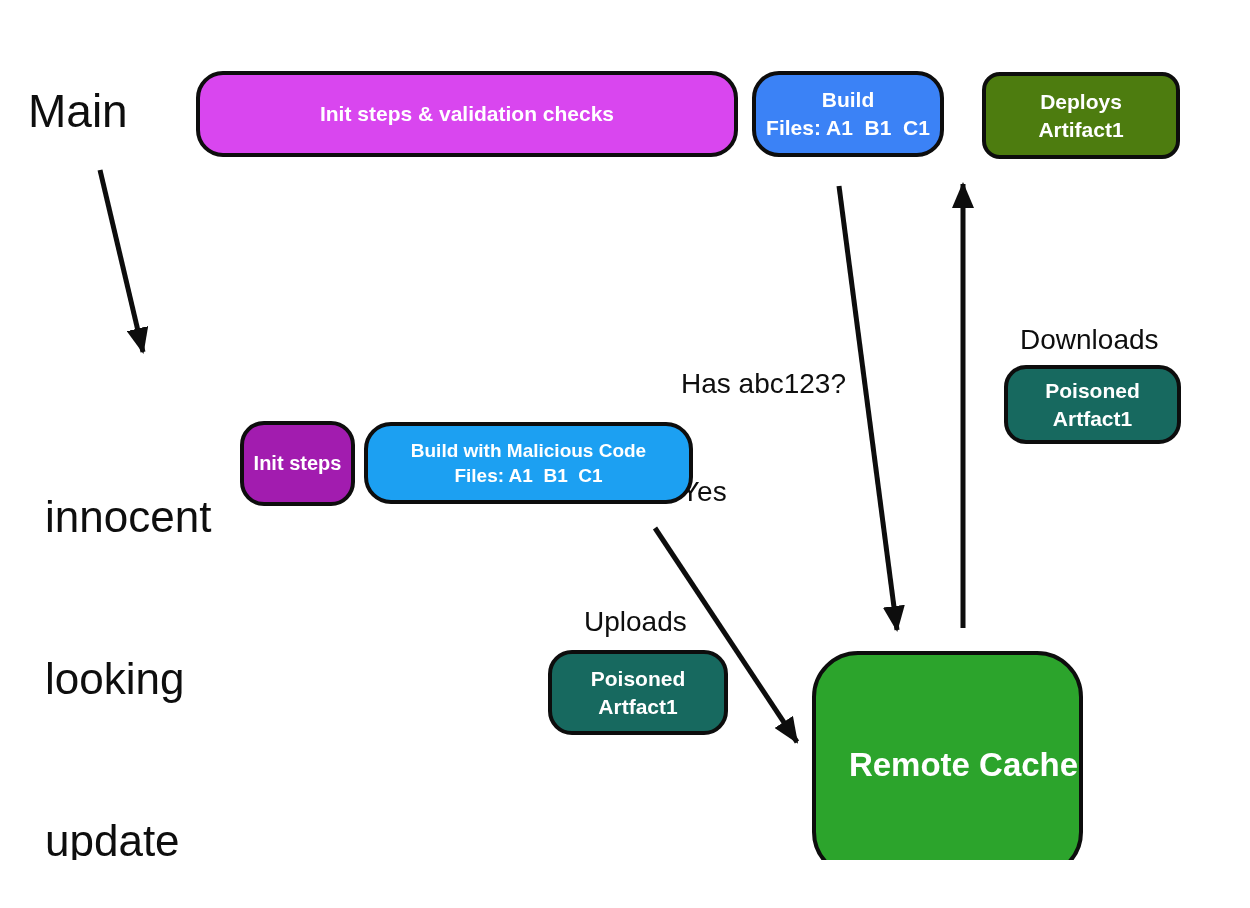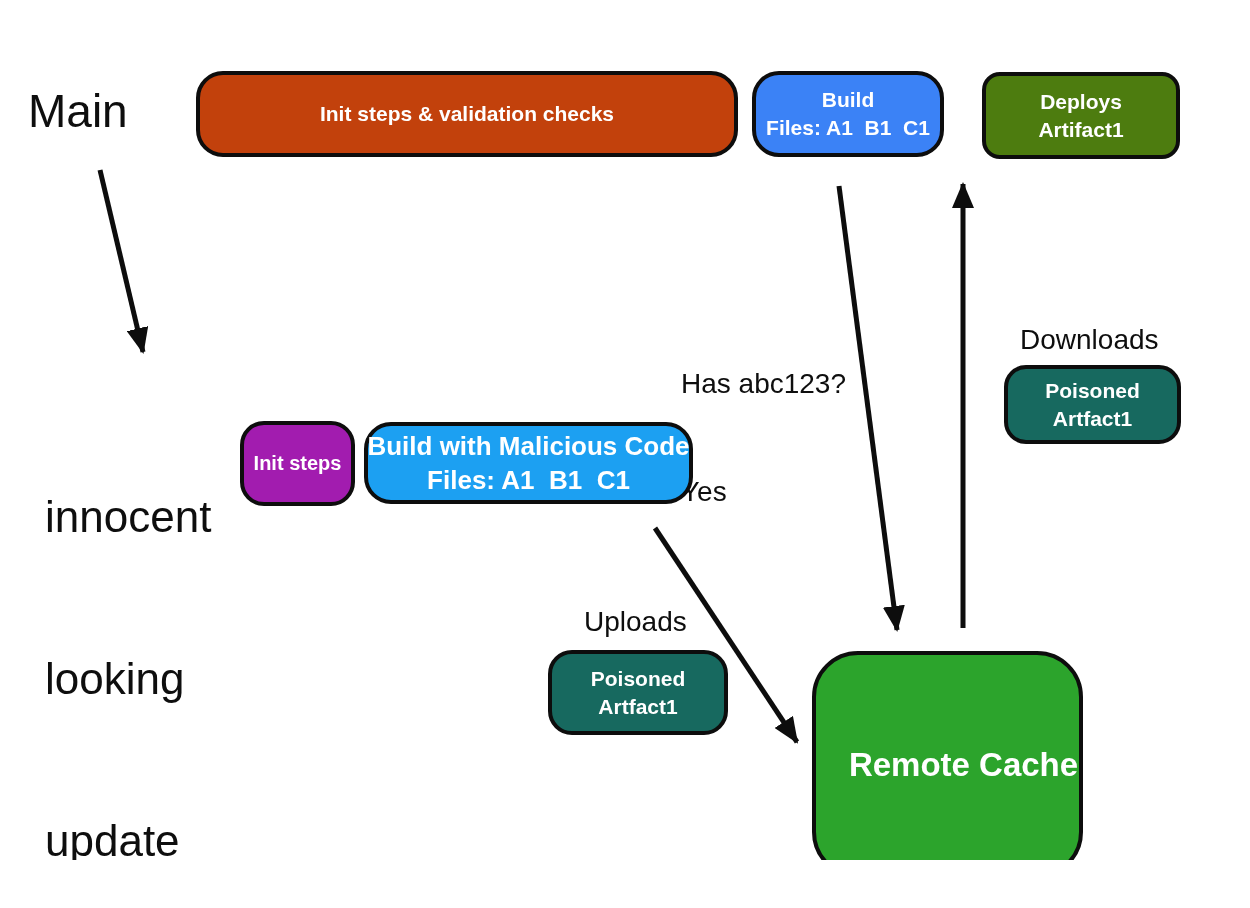--- a/index.html
+++ b/index.html
@@ -28,21 +28,21 @@
   .node span { white-space: pre; }
   .freetext { position: absolute; color: #0e0e0e; white-space: pre; }
   .ft-big { font-size: 46px; }
   .ft-med { font-size: 28px; }
 
   
   .n-init-validation { left: 196px; top: 71px;  width: 542px; height: 86px; border-radius: 27px; font-size: 21px; }
   .n-build           { left: 752px; top: 71px;  width: 192px; height: 86px; border-radius: 27px; font-size: 21px; }
   .n-deploys         { left: 982px; top: 72px;  width: 198px; height: 87px; border-radius: 27px; font-size: 21px; }
   .n-init-steps      { left: 240px; top: 421px; width: 115px; height: 85px; border-radius: 24px; font-size: 20px; }
-  .n-build-malicious { left: 364px; top: 422px; width: 329px; height: 82px; border-radius: 27px; font-size: 26px; }
+  .n-build-malicious { left: 364px; top: 422px; width: 329px; height: 82px; border-radius: 27px; font-size: 19px; }
   .n-poisoned-up     { left: 548px; top: 650px; width: 180px; height: 85px; border-radius: 24px; font-size: 21px; }
   .n-poisoned-down   { left: 1004px; top: 365px; width: 177px; height: 79px; border-radius: 22px; font-size: 21px; }
   .n-remote-cache    { left: 812px; top: 651px; width: 271px; height: 227px; border-radius: 46px; font-size: 33px; }
 
   
   .t-main      { left: 28px;  top: 86px;  line-height: 1.1; }
   .t-innocent  { left: 45px;  top: 382px; font-size: 44px; line-height: 54px; }
   .t-hasabc    { left: 681px; top: 294px; line-height: 36px; }
   .t-downloads { left: 1020px; top: 324px; }
   .t-uploads   { left: 584px; top: 606px; }
@@ -74,21 +74,21 @@
 
   <div class="freetext ft-med t-hasabc">
     <div>Has abc123?</div>
     <div>Yes</div>
   </div>
 
   <div class="freetext ft-med t-downloads">Downloads</div>
 
   <div class="freetext ft-med t-uploads">Uploads</div>
 
-  <div class="node n-init-validation" style="background-color: #c2410c;">
+  <div class="node n-init-validation" style="background-color: #d946ef;">
     <span>Init steps &amp; validation checks</span>
   </div>
 
   <div class="node n-build" style="background-color: #3b82f6;">
     <span>Build</span>
     <span>Files: A1  B1  C1</span>
   </div>
 
   <div class="node n-deploys" style="background-color: #4d7c0f; border-radius: 18px;">
     <span>Deploys</span>

